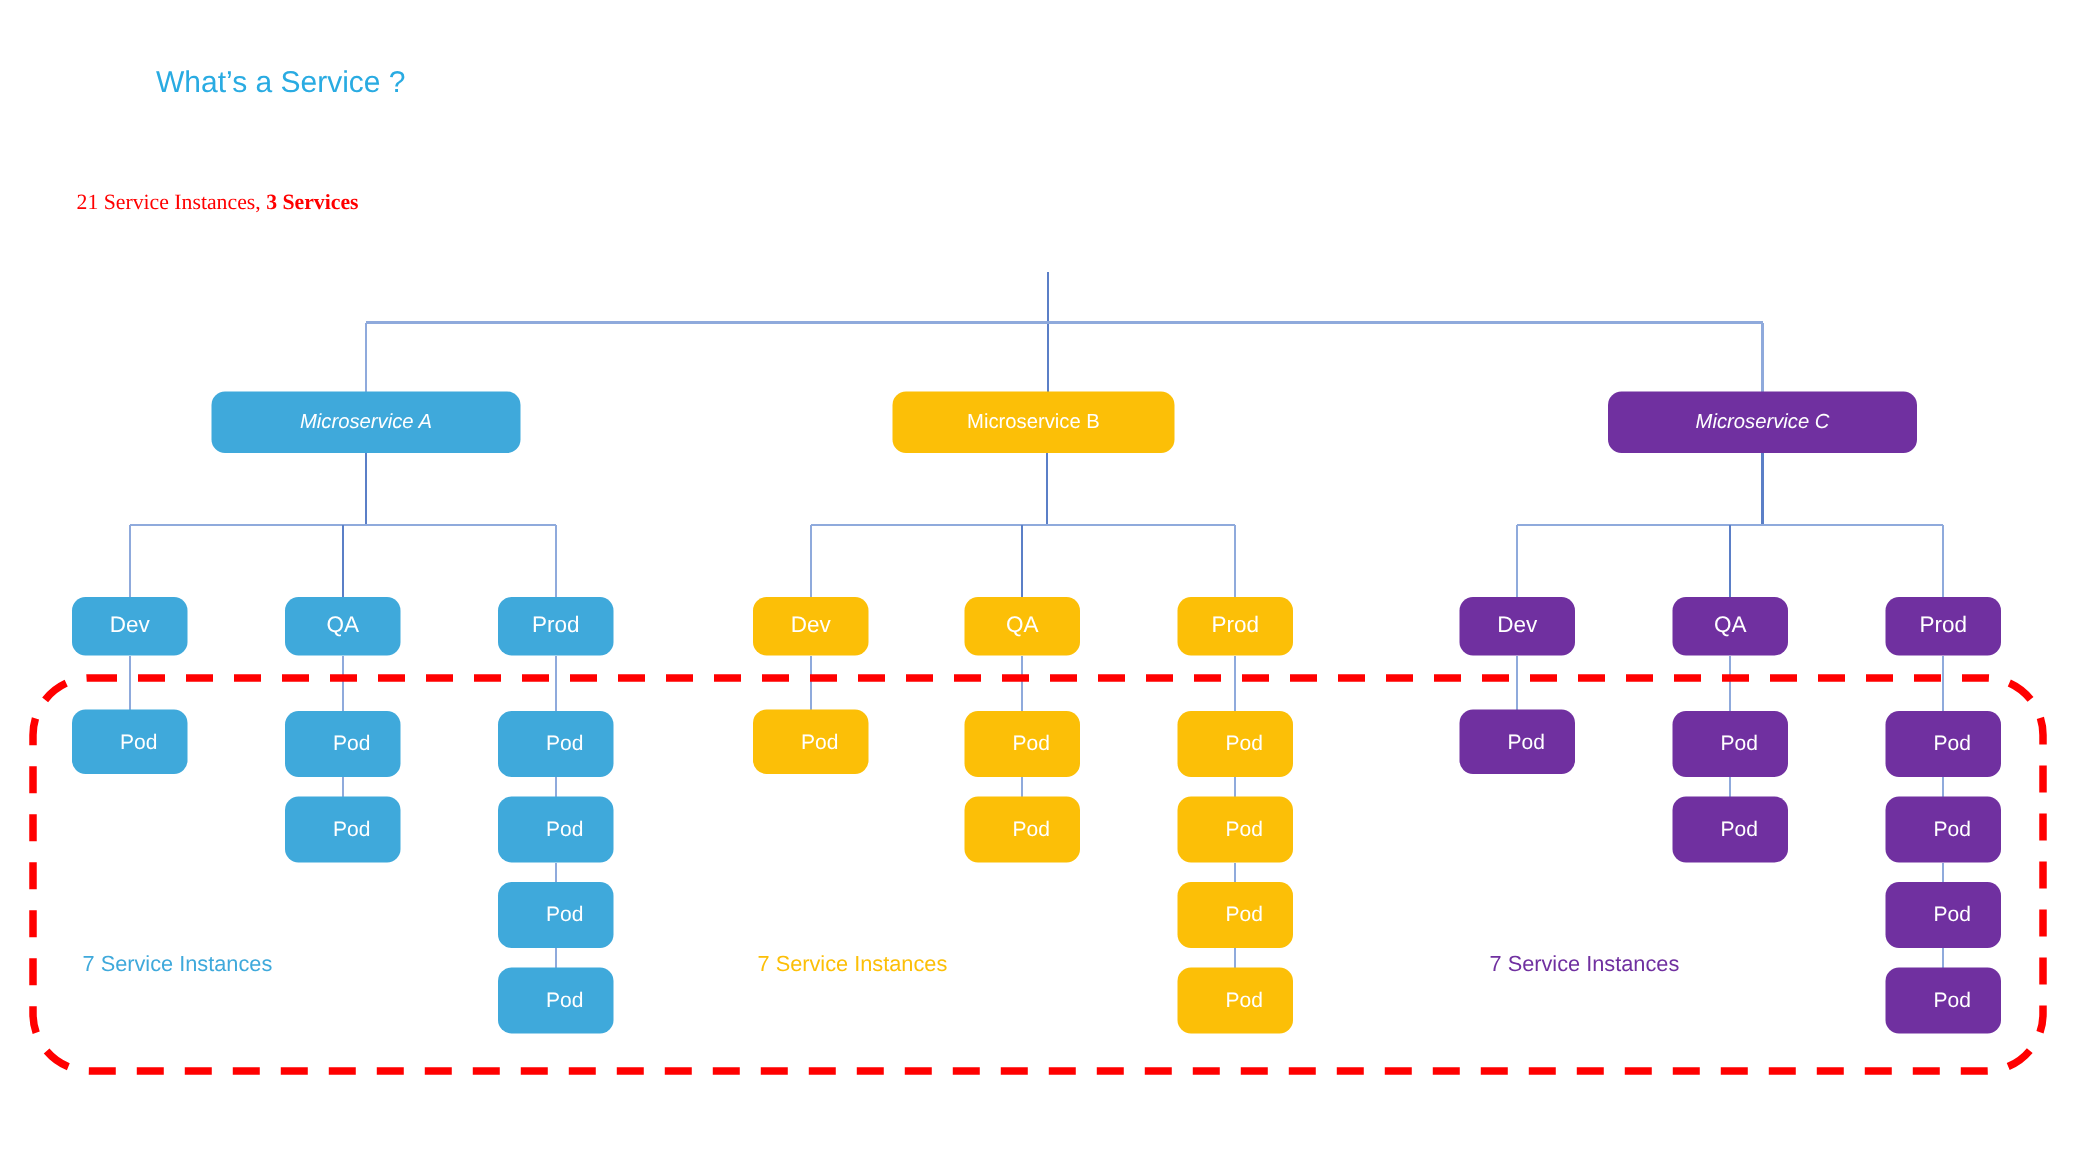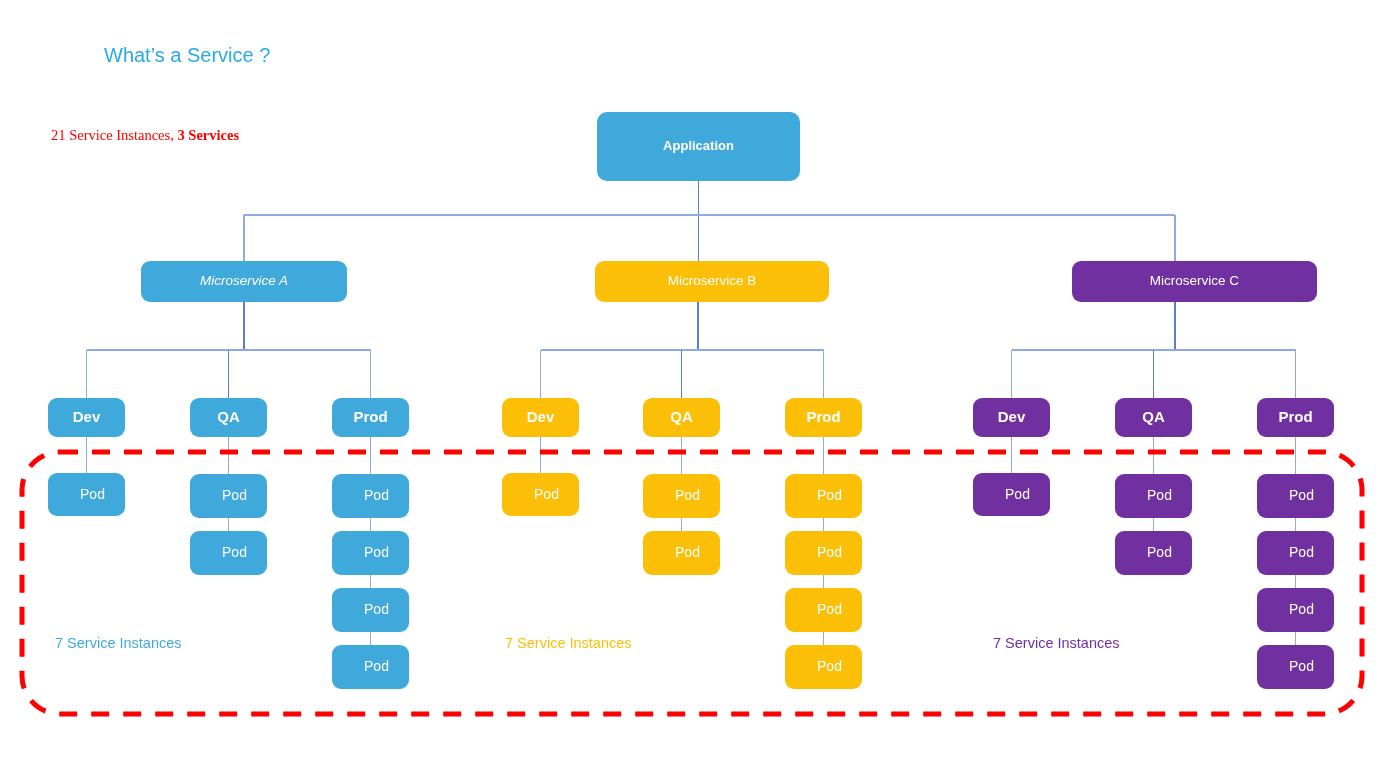--- a/index.html
+++ b/index.html
@@ -44,21 +44,21 @@
     font-weight: 700;
   }
   .node-micro {
     border-radius: 9px;
     font-size: 13.5px;
     font-weight: 400;
   }
   .node-env {
     border-radius: 9px;
     font-size: 15px;
-    font-weight: 700;
+    font-weight: 400;
   }
   .node-pod {
     border-radius: 9px;
     font-size: 14px;
     font-weight: 400;
     padding-left: 12px;
   }
   .title {
     position: absolute;
     font-size: 20px;
@@ -132,21 +132,20 @@
       <line x1="1295.5" y1="575" x2="1295.5" y2="588" stroke="#8FAADC" stroke-width="1.6" shape-rendering="crispEdges"></line>
       <line x1="1295.5" y1="632" x2="1295.5" y2="645" stroke="#8FAADC" stroke-width="1.6" shape-rendering="crispEdges"></line>
     </svg>
 
   <div class="title" style="left: 104px; top: 44px; color: rgb(41, 171, 226);">What’s a Service ?</div>
 
   <div class="summary" style="left: 51px; top: 127px; color: rgb(255, 0, 0);">
     <span>21 Service Instances, </span><span class="strong">3 Services</span>
   </div>
 
-  <div class="node node-app" style="left: 597px; top: 112px; width: 203px; height: 69px; background: rgb(63, 169, 219);">Application</div>
 
   <div id="nodes-layer">
       <div class="node node-micro" style="left: 141px; top: 261px; width: 206px; height: 41px; background: rgb(63, 169, 219); font-style: italic;">
         <span>Microservice A</span>
       </div>
       <div class="node node-env" style="left: 48px; top: 398px; width: 77px; height: 39px; background: rgb(63, 169, 219);">
         <span>Dev</span>
       </div>
       <div class="node node-pod" style="left: 48px; top: 473px; width: 77px; height: 43px; background: rgb(63, 169, 219);">
         <span>Pod</span>
@@ -169,21 +168,21 @@
       <div class="node node-pod" style="left: 332px; top: 531px; width: 77px; height: 44px; background: rgb(63, 169, 219);">
         <span>Pod</span>
       </div>
       <div class="node node-pod" style="left: 332px; top: 588px; width: 77px; height: 44px; background: rgb(63, 169, 219);">
         <span>Pod</span>
       </div>
       <div class="node node-pod" style="left: 332px; top: 645px; width: 77px; height: 44px; background: rgb(63, 169, 219);">
         <span>Pod</span>
       </div>
       <div class="caption" style="left: 55px; top: 635px; color: rgb(63, 169, 219);">7 Service Instances</div>
-      <div class="node node-micro" style="left: 595px; top: 261px; width: 234px; height: 41px; background: rgb(252, 191, 7);">
+      <div class="node node-micro" style="left: 595px; top: 261px; width: 188px; height: 41px; background: rgb(252, 191, 7);">
         <span>Microservice B</span>
       </div>
       <div class="node node-env" style="left: 502px; top: 398px; width: 77px; height: 39px; background: rgb(252, 191, 7);">
         <span>Dev</span>
       </div>
       <div class="node node-pod" style="left: 502px; top: 473px; width: 77px; height: 43px; background: rgb(252, 191, 7);">
         <span>Pod</span>
       </div>
       <div class="node node-env" style="left: 643px; top: 398px; width: 77px; height: 39px; background: rgb(252, 191, 7);">
         <span>QA</span>
@@ -203,21 +202,21 @@
       <div class="node node-pod" style="left: 785px; top: 531px; width: 77px; height: 44px; background: rgb(252, 191, 7);">
         <span>Pod</span>
       </div>
       <div class="node node-pod" style="left: 785px; top: 588px; width: 77px; height: 44px; background: rgb(252, 191, 7);">
         <span>Pod</span>
       </div>
       <div class="node node-pod" style="left: 785px; top: 645px; width: 77px; height: 44px; background: rgb(252, 191, 7);">
         <span>Pod</span>
       </div>
       <div class="caption" style="left: 505px; top: 635px; color: rgb(252, 191, 7);">7 Service Instances</div>
-      <div class="node node-micro" style="left: 1072px; top: 261px; width: 245px; height: 41px; background: rgb(112, 48, 160);">
+      <div class="node node-micro" style="left: 1072px; top: 261px; width: 206px; height: 41px; background: rgb(112, 48, 160); font-style: italic;">
         <span>Microservice C</span>
       </div>
       <div class="node node-env" style="left: 973px; top: 398px; width: 77px; height: 39px; background: rgb(112, 48, 160);">
         <span>Dev</span>
       </div>
       <div class="node node-pod" style="left: 973px; top: 473px; width: 77px; height: 43px; background: rgb(112, 48, 160);">
         <span>Pod</span>
       </div>
       <div class="node node-env" style="left: 1115px; top: 398px; width: 77px; height: 39px; background: rgb(112, 48, 160);">
         <span>QA</span>

